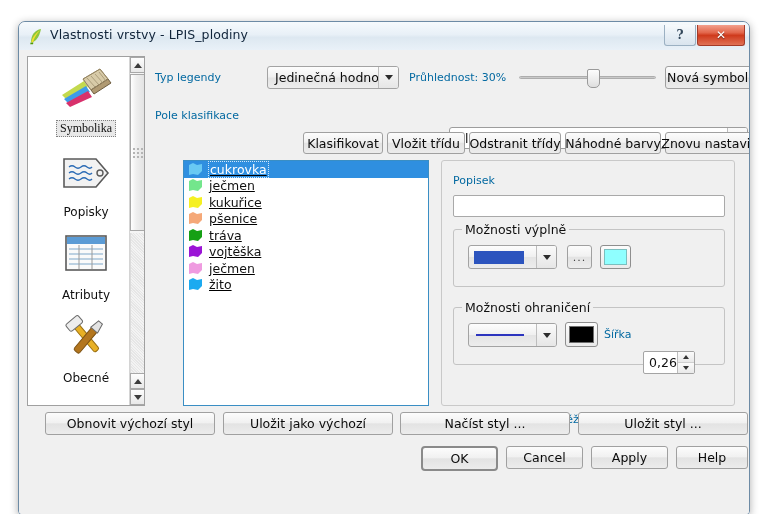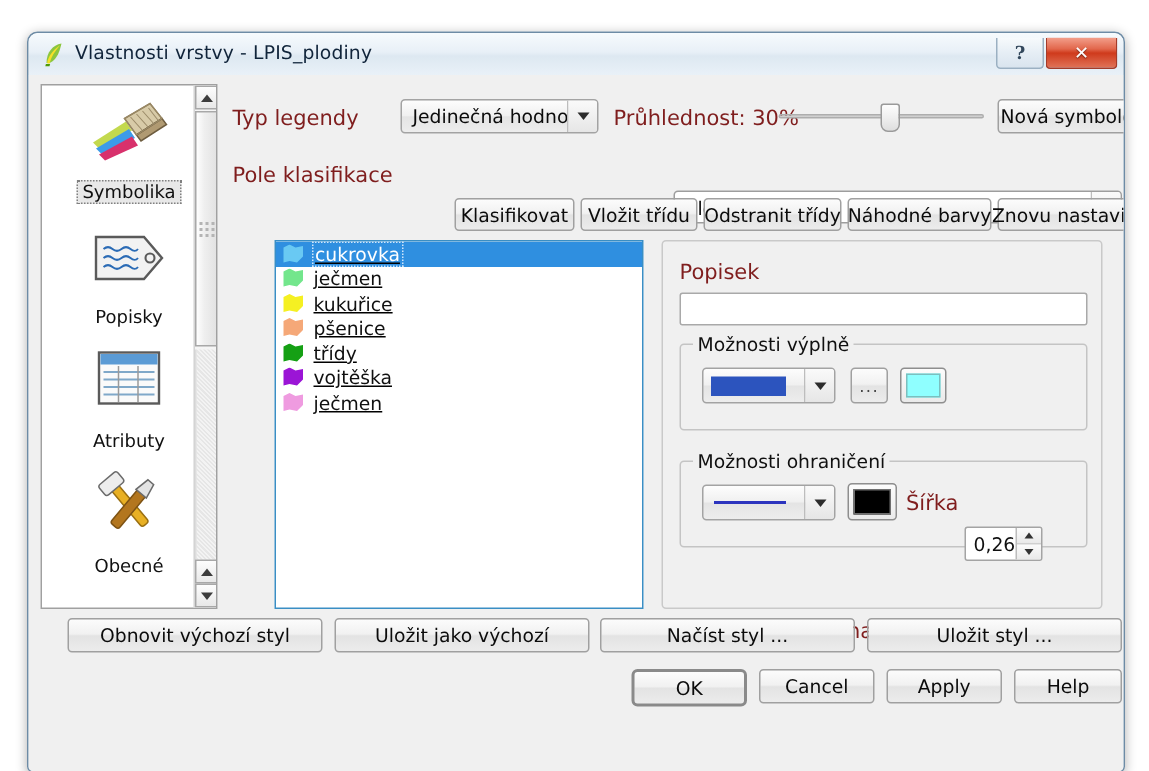--- a/index.html
+++ b/index.html
@@ -97,20 +97,21 @@
   .side-icon { width: 56px; height: 52px; }
   .side-label {
     margin-top: 3px;
     font-size: 12px; color: #101010;
     padding: 1px 4px;
   }
   .side-label.sel {
     background: #e8e8e8;
     border: 1px dotted #808080;
     padding: 0px 3px;
+    font-family: Liberation Serif, serif;
   }
 
   
   .sb-track {
     position: absolute;
     left: 101px; top: 0;
     width: 16px; height: 348px;
     background: #f5f5f5;
     border-left: 1px solid #d4d4d4;
     box-sizing: border-box;
@@ -146,21 +147,21 @@
     box-sizing: border-box;
   }
 
   
   .mainpanel {
     position: absolute;
     left: 128px; top: 0;
     width: 584px; height: 350px;
   }
   .row { position: absolute; }
-  .lbl { font-size: 14px; color: #7f1d1d; }
+  .lbl { font-size: 11px; color: #0369a1; }
 
   .combo {
     box-sizing: border-box;
     border: 1px solid #a3a3a3;
     border-radius: 3px;
     background: linear-gradient(to bottom, #fdfdfd 0%, #f0f0f0 48%, #e4e4e4 52%, #ededed 100%);
     display: flex; align-items: center;
     font-size: 12.5px; color: #0b0b0b;
     position: relative;
   }
@@ -516,37 +517,45 @@
                     </svg>
                 </span>
                 <span class="cl-text">pšenice</span>
               </div>
               <div class="cl-item">
                 <span class="swatch-poly">
                   <svg width="15" height="13" viewBox="0 0 15 13">
                       <path d="M1 2 L5 0 L9 2 L14 1 L14 8 L10 12 L5 11 L1 12 Z" fill="#15A014"></path>
                     </svg>
                 </span>
-                <span class="cl-text">třídy</span>
+                <span class="cl-text">tráva</span>
               </div>
               <div class="cl-item">
                 <span class="swatch-poly">
                   <svg width="15" height="13" viewBox="0 0 15 13">
                       <path d="M1 2 L5 0 L9 2 L14 1 L14 8 L10 12 L5 11 L1 12 Z" fill="#9B15D6"></path>
                     </svg>
                 </span>
                 <span class="cl-text">vojtěška</span>
               </div>
               <div class="cl-item">
                 <span class="swatch-poly">
                   <svg width="15" height="13" viewBox="0 0 15 13">
                       <path d="M1 2 L5 0 L9 2 L14 1 L14 8 L10 12 L5 11 L1 12 Z" fill="#EF9BE0"></path>
                     </svg>
                 </span>
                 <span class="cl-text">ječmen</span>
+              </div>
+              <div class="cl-item">
+                <span class="swatch-poly">
+                  <svg width="15" height="13" viewBox="0 0 15 13">
+                      <path d="M1 2 L5 0 L9 2 L14 1 L14 8 L10 12 L5 11 L1 12 Z" fill="#1CAAF0"></path>
+                    </svg>
+                </span>
+                <span class="cl-text">žito</span>
               </div>
             </div>
 
             <div class="rightpane">
               <span class="lbl" style="position:absolute; left:11px; top:13px;">Popisek</span>
               <div class="textinput" style="position:absolute; left:11px; top:34px; width:272px; height:22px;"></div>
 
               <div class="groupbox" style="left:11px; top:68px; width:272px; height:58px;">
                 <span class="gb-title">Možnosti výplně</span>
                 <div class="combo" style="position:absolute; left:14px; top:15px; width:89px; height:24px;">

